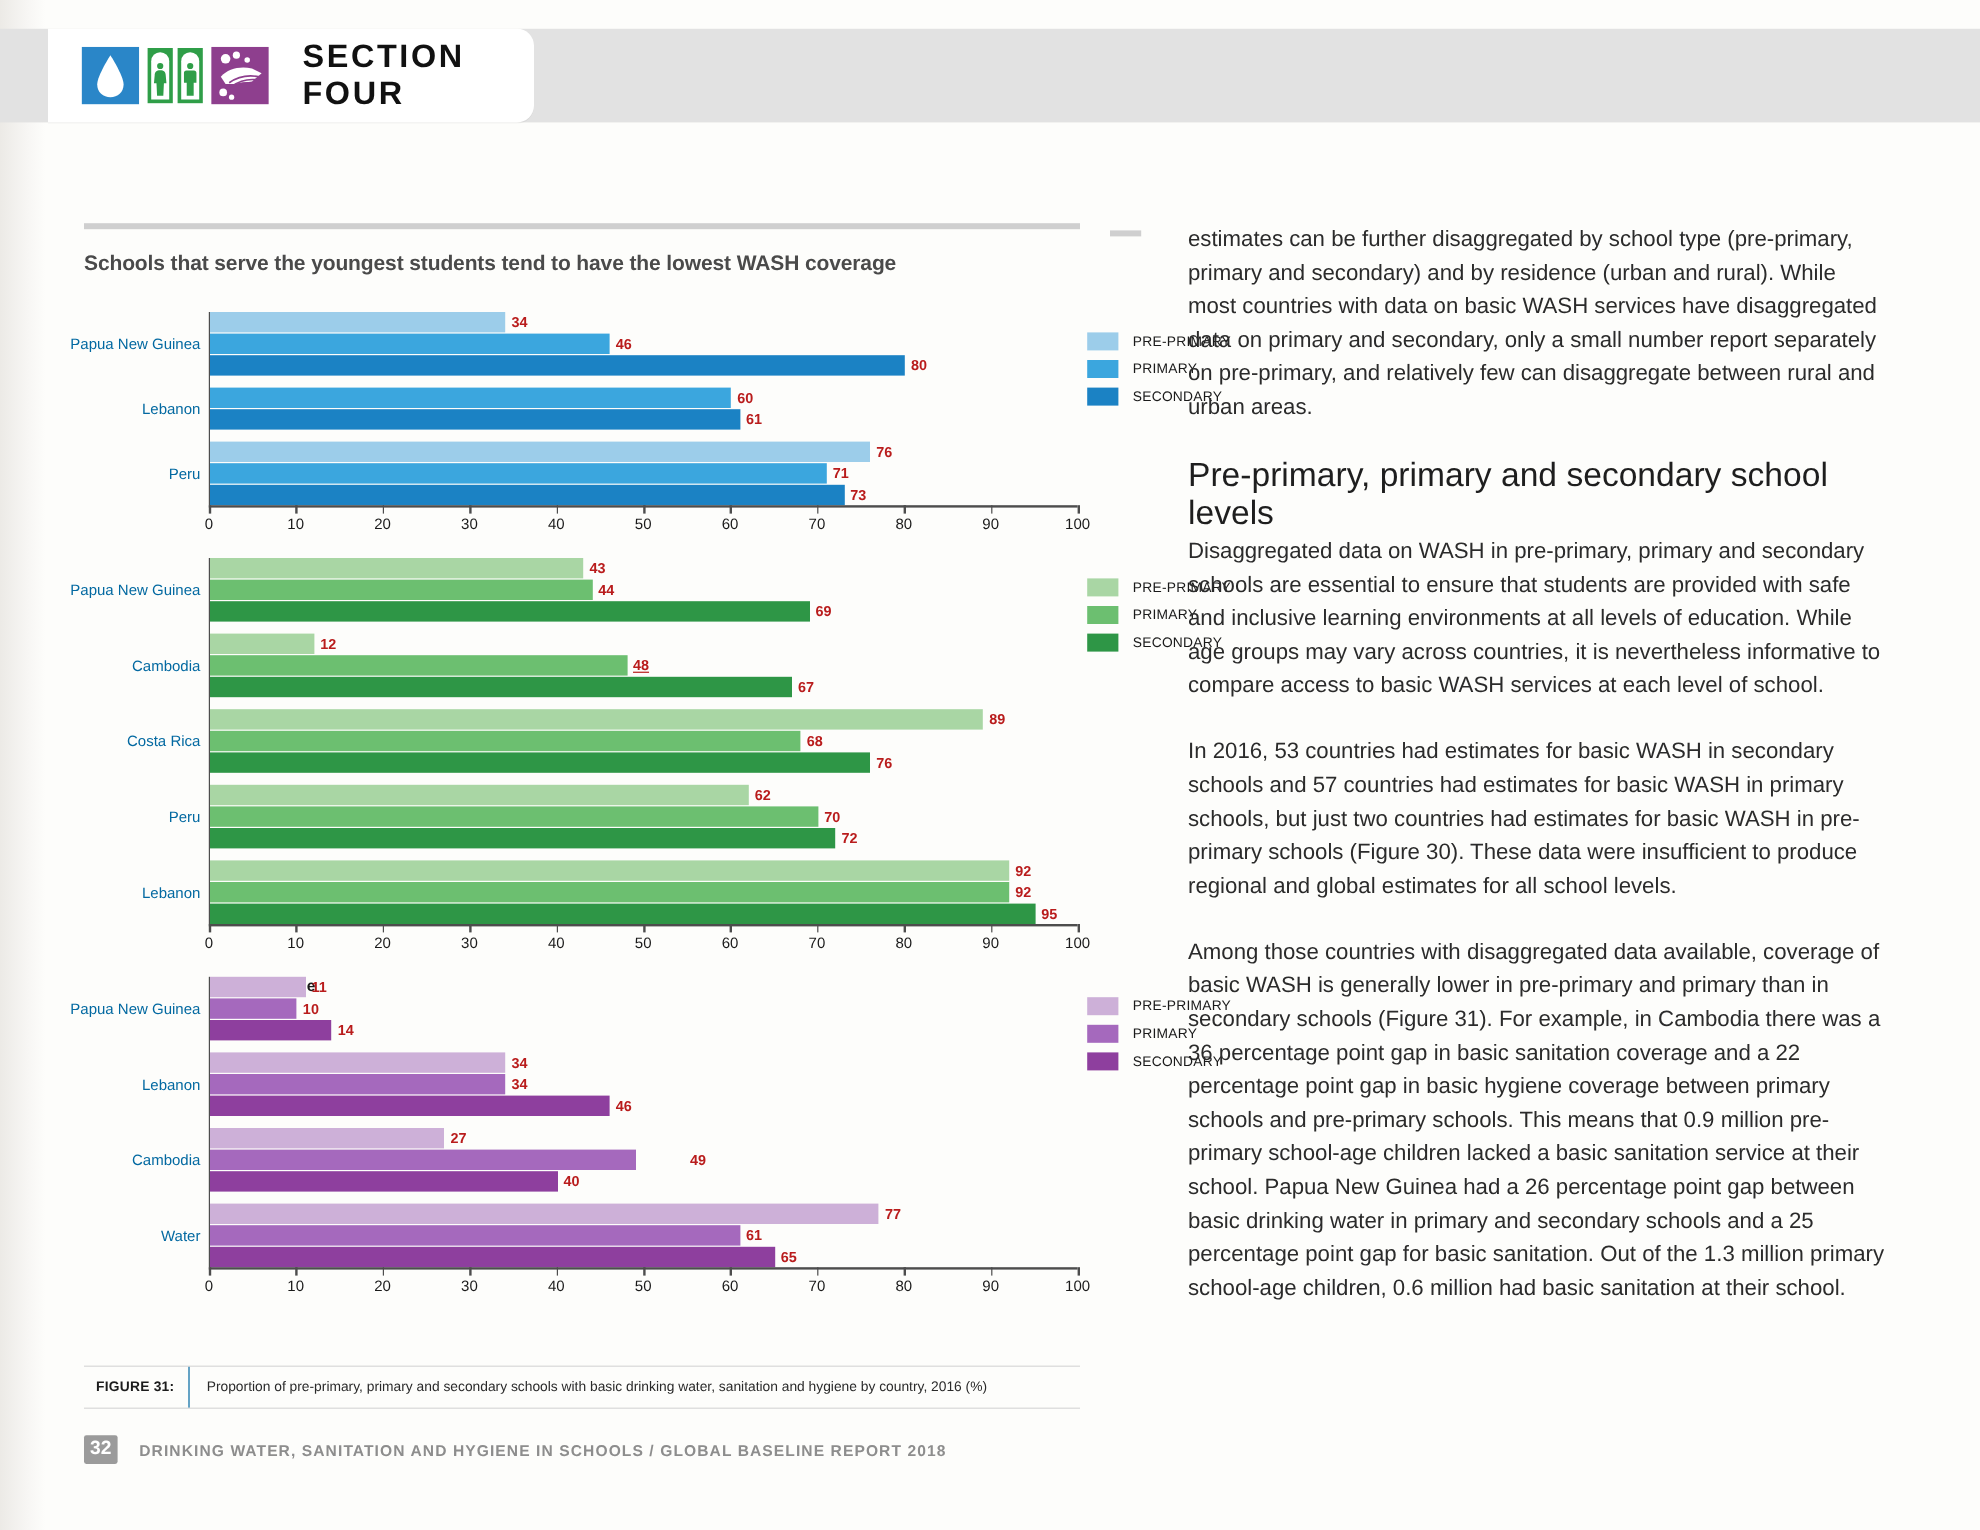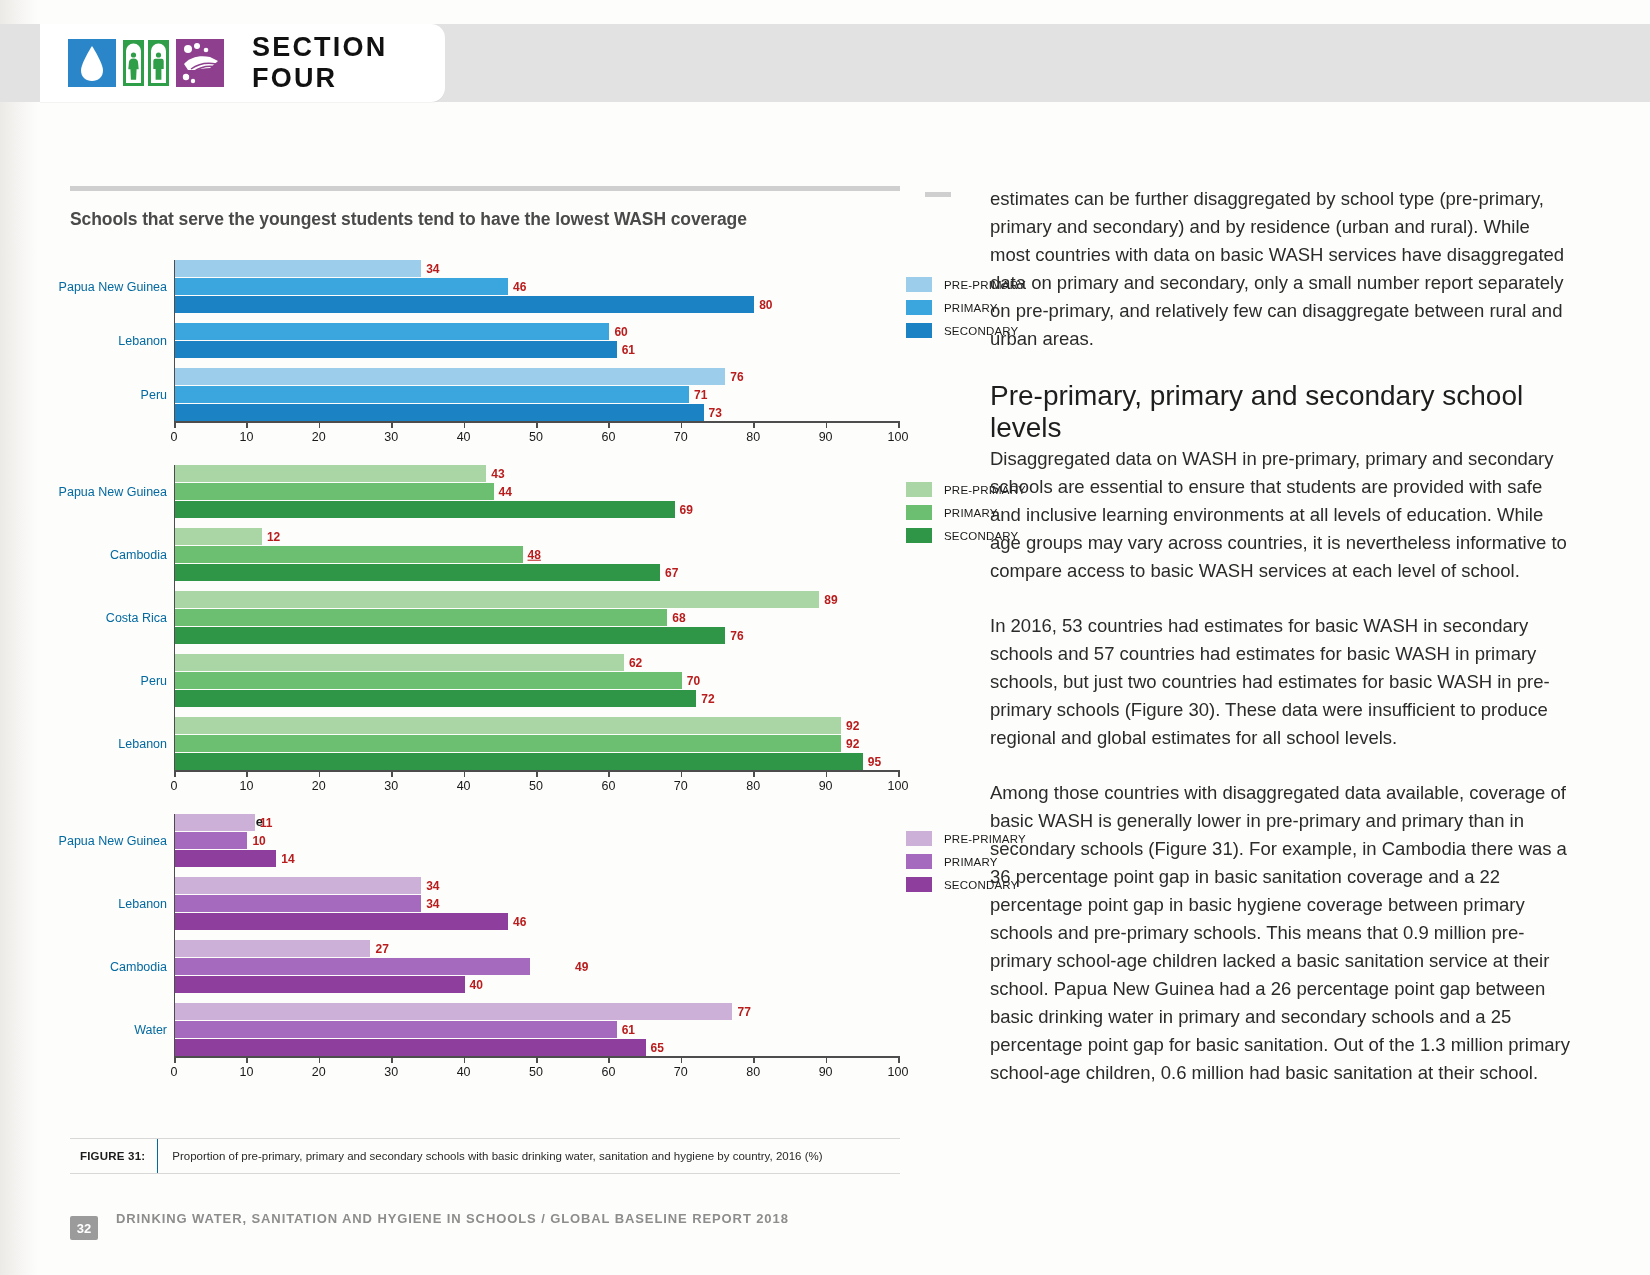--- a/index.html
+++ b/index.html
@@ -232,27 +232,26 @@
     position: absolute;
     left: 70px;
     top: 1196px;
     display: flex;
     align-items: center;
   }
   #page-num {
     width: 28px; height: 24px;
     background: #9b9b9b;
     color: #ffffff;
-    font-size: 13px;
+    font-size: 16px;
     font-weight: bold;
     display: flex;
     align-items: center;
     justify-content: center;
     border-radius: 2px;
-    margin-top: 20px;
   }
   #footer-text {
     margin-left: 18px;
     font-size: 13px;
     letter-spacing: 0.9px;
     color: #8d8d8d;
     font-weight: bold;
   }
 
   

